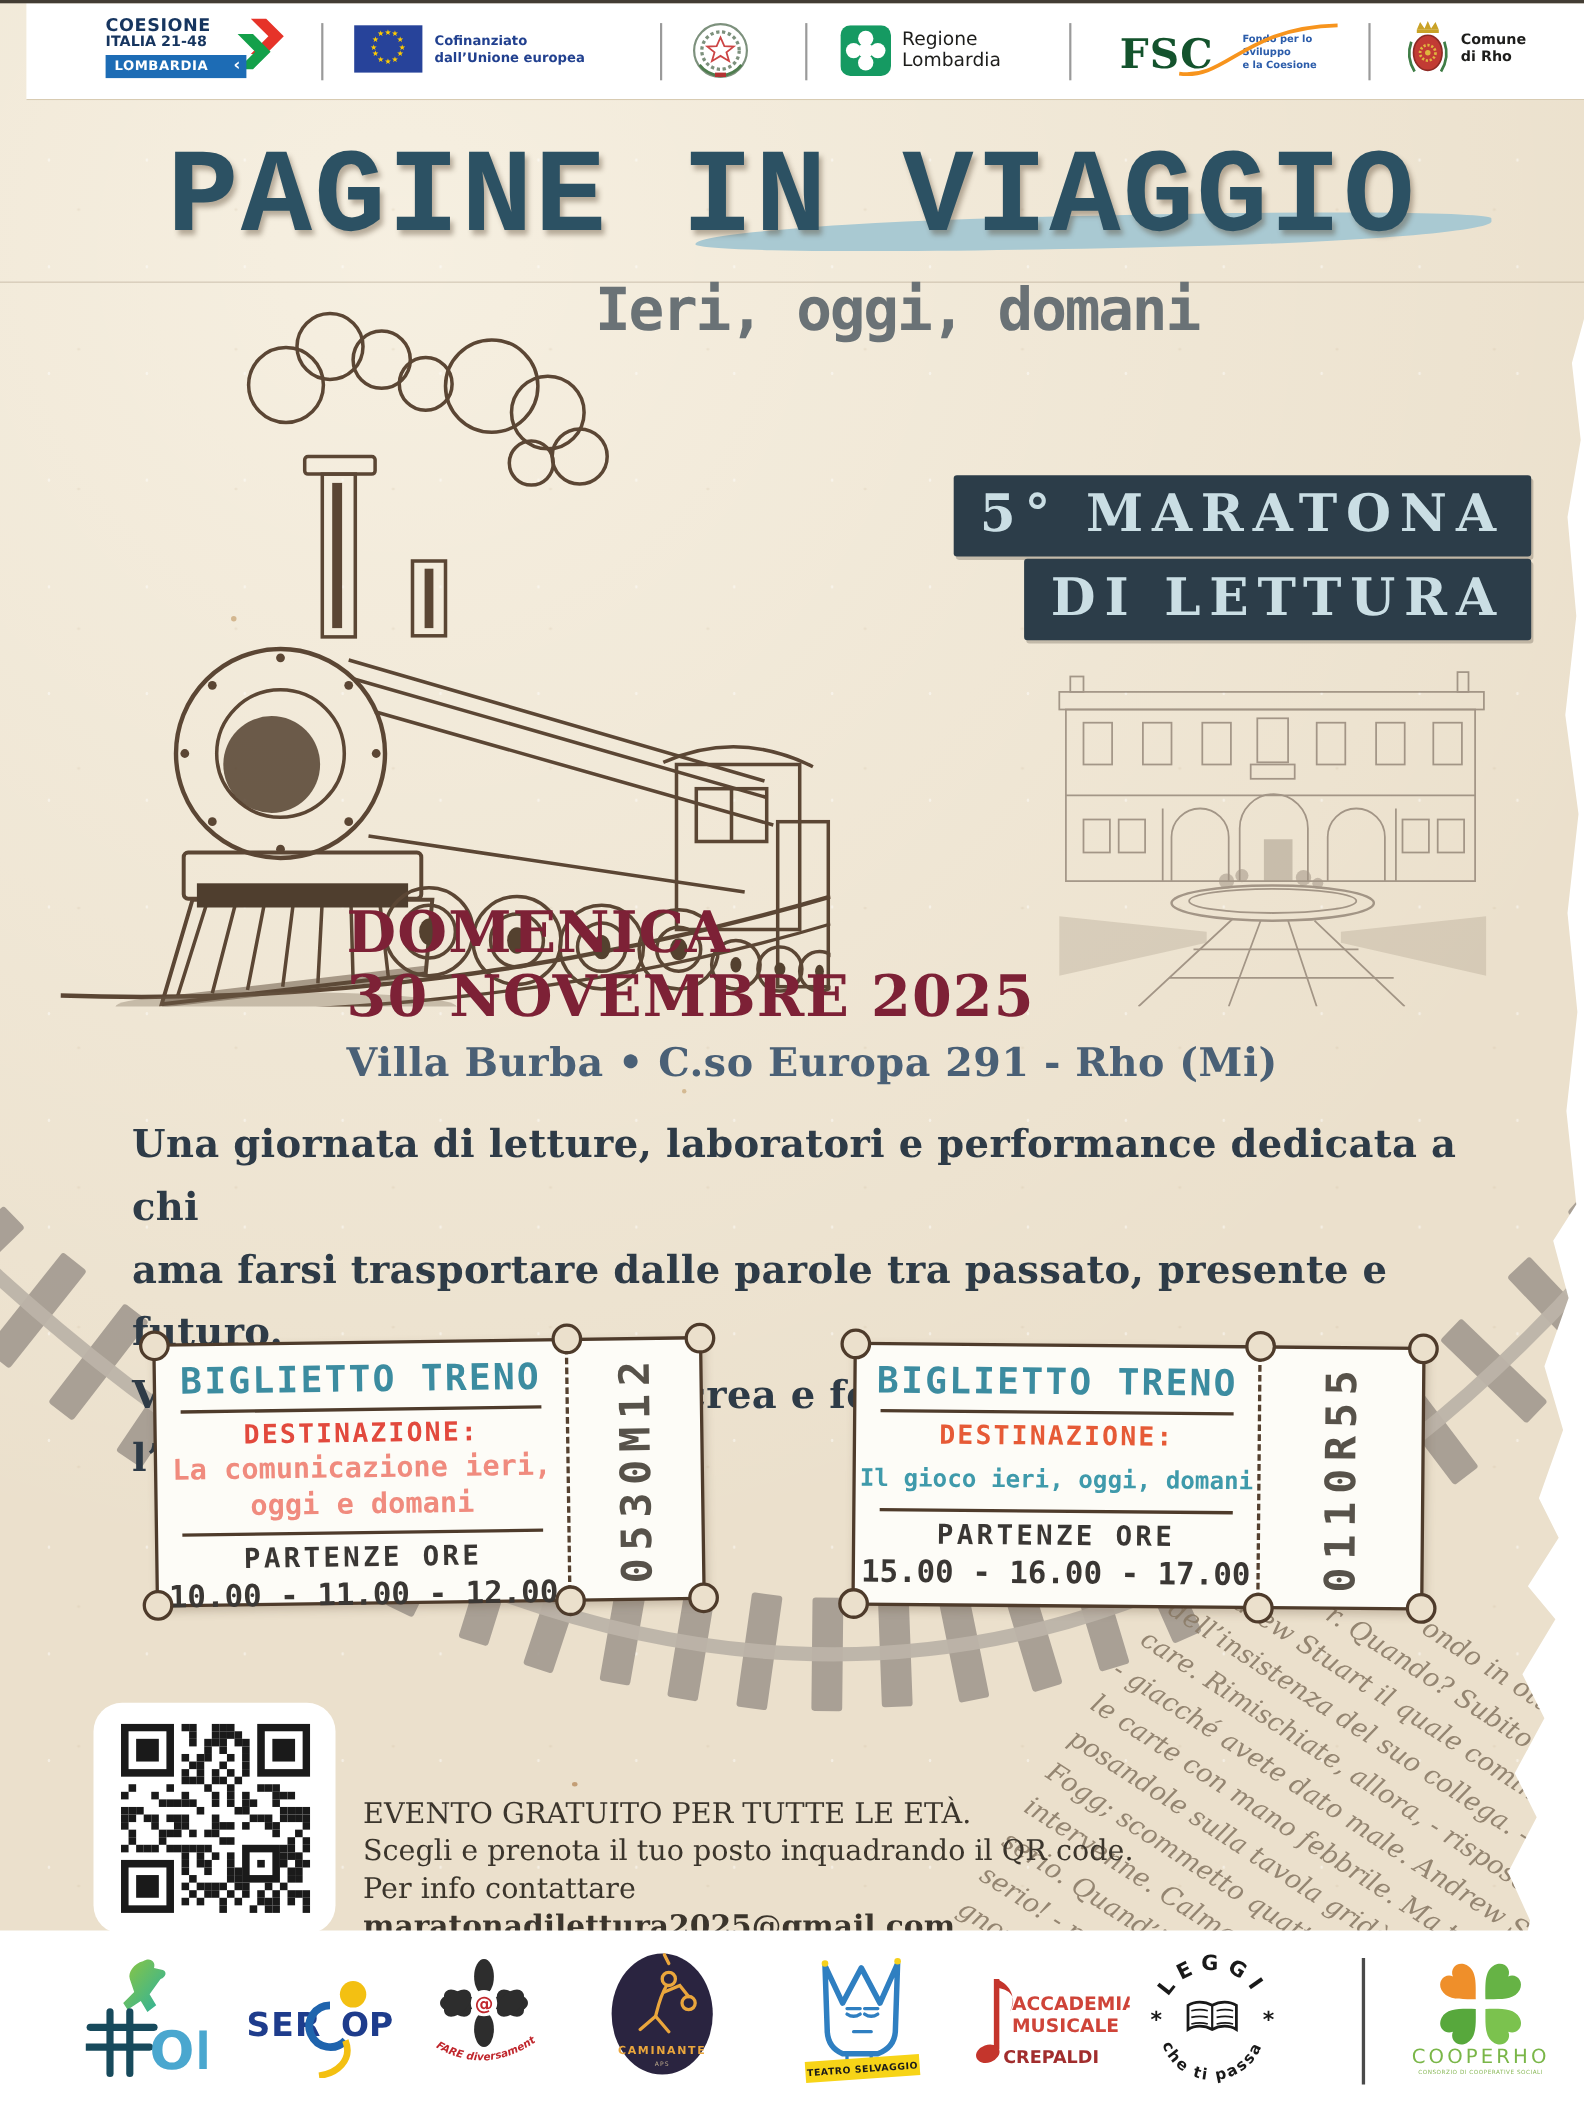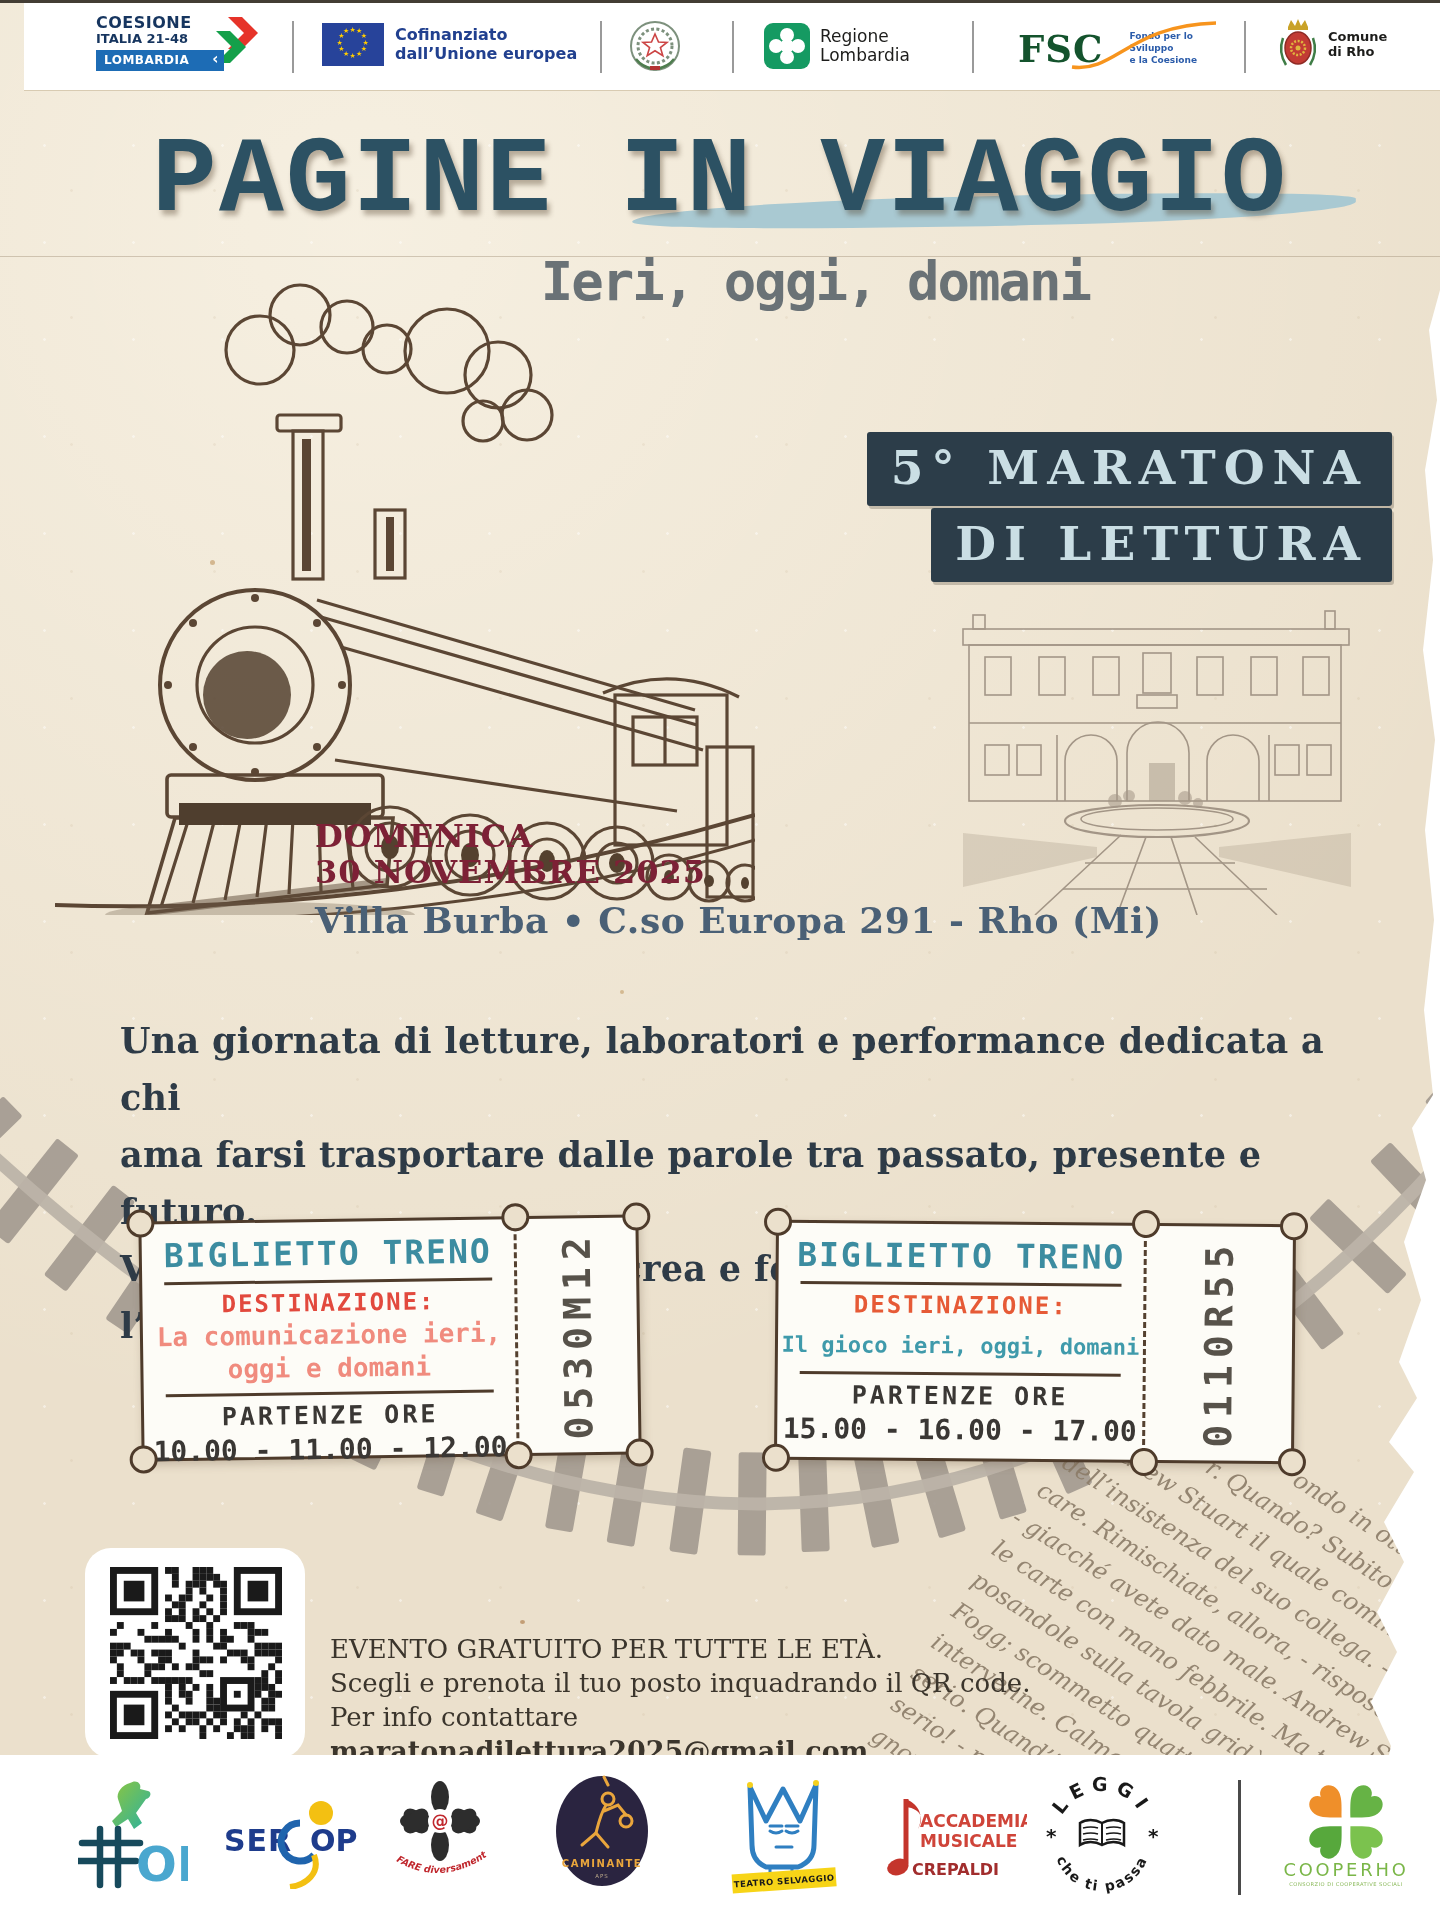--- a/index.html
+++ b/index.html
@@ -20,21 +20,21 @@
   .coesione{left:72px;top:12px;width:178px;height:64px;}
   .co-l1{font-size:16px;font-weight:bold;color:#16355f;letter-spacing:.5px;line-height:1.05;}
   .co-l2{font-size:13px;font-weight:bold;color:#16355f;line-height:1.1;}
   .co-chev{position:absolute;right:14px;top:0;}
   .co-banner{position:relative;margin-top:4px;width:128px;height:21px;background:#1d6cb5;color:#fff;
     font-size:12px;font-weight:bold;letter-spacing:.5px;line-height:21px;padding-left:8px;box-sizing:border-box;}
   .co-arrow{position:absolute;right:5px;top:-1px;font-size:15px;font-weight:bold;color:#fff;}
   .eu{left:298px;top:20px;display:flex;align-items:center;gap:11px;}
   .eu-flag{position:relative;width:62px;height:43px;background:#27439a;}
   .eu-star{position:absolute;color:#ffcc00;font-size:7px;line-height:7px;}
-  .eu-text{font-size:16px;font-weight:bold;color:#21408f;line-height:1.18;}
+  .eu-text{font-size:12px;font-weight:bold;color:#21408f;line-height:1.18;}
   .emblem{left:604px;top:16px;}
   .regione{left:740px;top:20px;display:flex;align-items:center;gap:10px;}
   .reg-text{font-size:17px;color:#1d1d1b;line-height:1.12;font-weight:500;}
   .fsc{left:994px;top:18px;display:flex;align-items:center;width:212px;height:56px;}
   .fsc-abbr{font-family:"DejaVu Serif",serif;font-size:37px;color:#14532d;font-weight:bold;letter-spacing:1px;}
   .fsc-swoosh{position:absolute;left:52px;top:-4px;}
   .fsc-sub{margin-left:26px;font-size:9px;color:#2b5caa;line-height:1.3;font-weight:bold;}
   .rho{left:1252px;top:15px;display:flex;align-items:center;gap:8px;}
   .rho-text{font-size:13px;font-weight:bold;color:#1d1d1b;line-height:1.15;}
   
@@ -46,21 +46,21 @@
     text-shadow:3px 5px 5px rgba(80,60,40,.38);}
   .subtitle{position:absolute;right:350px;top:250px;z-index:5;font-family:"DejaVu Sans Mono",monospace;
     font-weight:bold;font-size:54px;letter-spacing:-2px;color:#6a7276;}
   .badge{position:absolute;right:48px;z-index:6;background:#2c3d49;color:#cadee4;
     font-size:47px;font-weight:bold;letter-spacing:8px;padding:8px 24px 11px;border-radius:3px;
     box-shadow:2px 3px 0 rgba(60,50,40,.25);}
   .badge1{top:432px;}
   .badge2{top:508px;}
   
   .dateblock{position:absolute;left:315px;top:818px;z-index:5;}
-  .ev-day,.ev-date{font-size:32px;font-weight:bold;color:#7d2136;letter-spacing:1px;line-height:1.14;}
+  .ev-day,.ev-date{font-size:52px;font-weight:bold;color:#7d2136;letter-spacing:1px;line-height:1.14;}
   .ev-venue{margin-top:8px;font-size:36px;font-weight:bold;color:#4a6076;letter-spacing:.5px;}
   
   .intro{position:absolute;left:120px;top:1012px;width:1240px;z-index:5;
     font-size:35px;font-weight:bold;color:#2e3b47;line-height:57px;letter-spacing:.3px;}
   
   .ticket{position:absolute;height:240px;background:#fdfcf7;border:3px solid #4e3b2b;border-radius:7px;
     z-index:8;box-sizing:border-box;font-family:"DejaVu Sans Mono",monospace;box-shadow:2px 4px 8px rgba(90,70,50,.25);}
   #ticket1{left:140px;top:1218px;width:500px;transform:rotate(-0.8deg);}
   #ticket2{left:775px;top:1222px;width:520px;transform:rotate(0.5deg);}
   .t-main{position:absolute;left:0;top:0;height:100%;text-align:center;}

